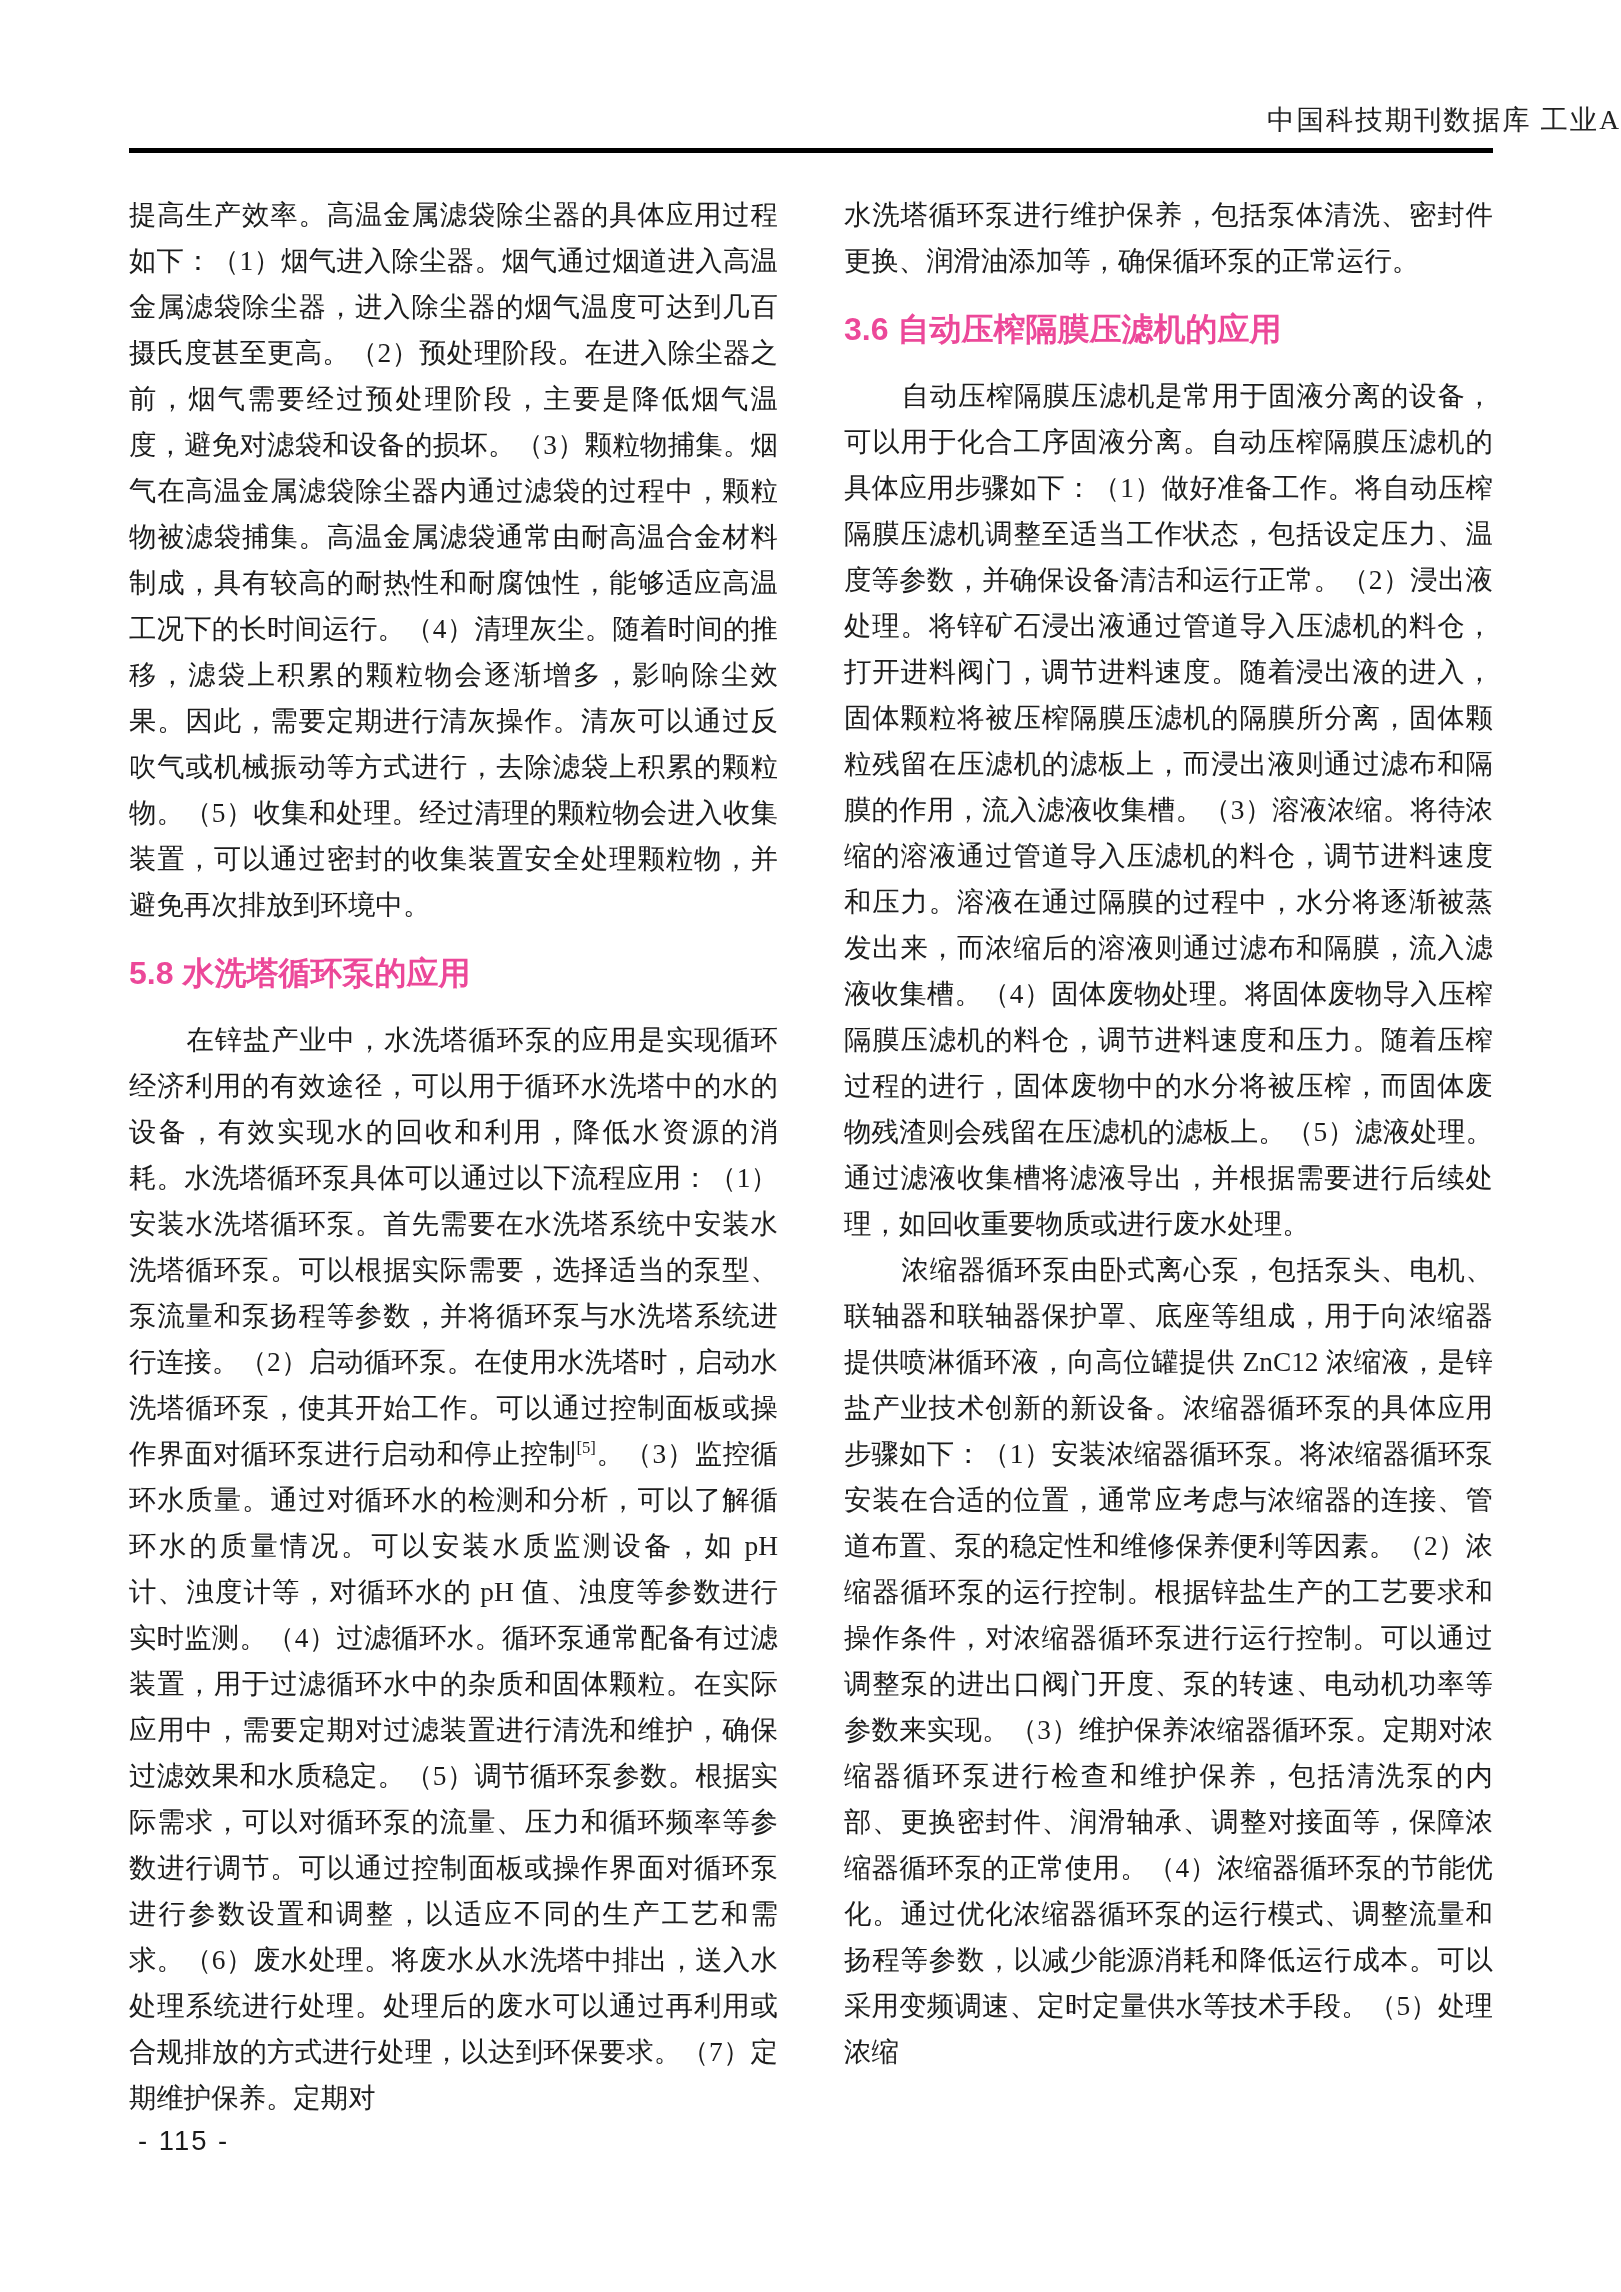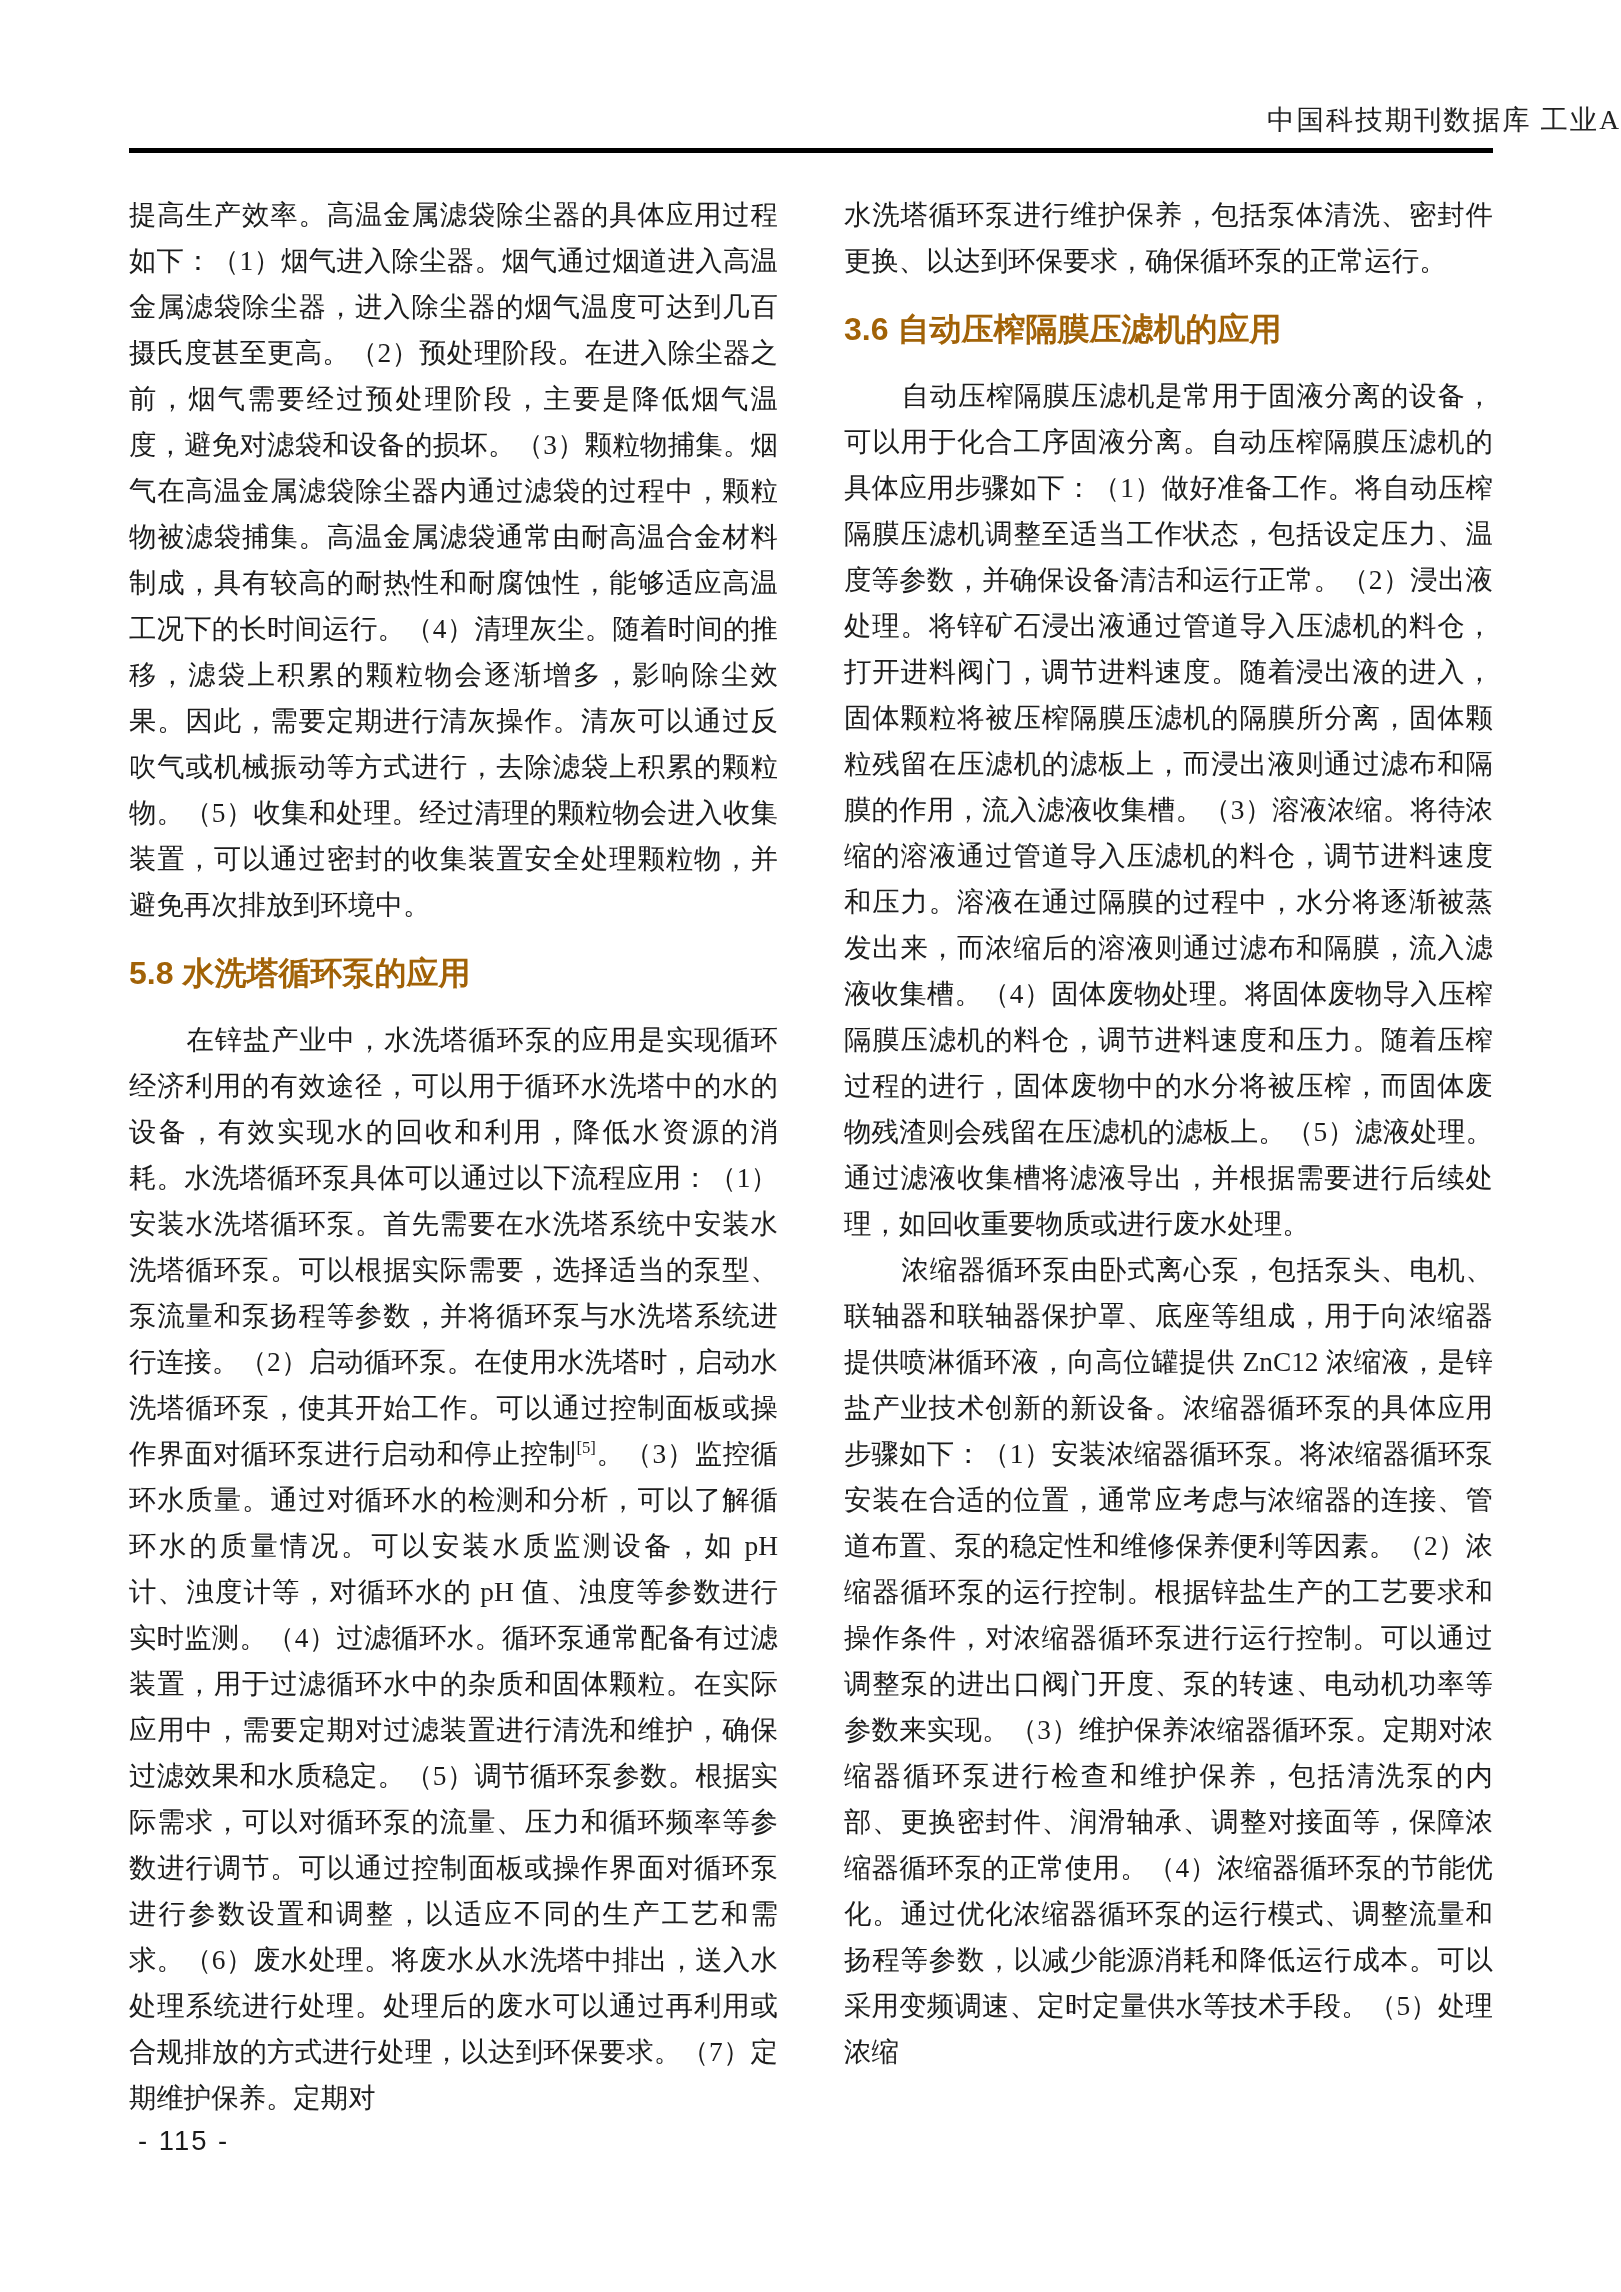--- a/index.html
+++ b/index.html
@@ -54,21 +54,21 @@
   .col p.indent {
     text-indent: 2.1em;
   }
   .section-heading {
     font-family: "Liberation Sans", "DejaVu Sans", sans-serif;
     font-weight: 700;
     font-size: 32px;
     line-height: 49px;
     margin: 20.6px 0 19.6px 0;
     text-align: left;
-    color: #a16207;
+    color: #ec4899;
   }
   sup.ref {
     font-size: 16.7px;
     line-height: 0;
     vertical-align: super;
   }
   .page-footer {
     position: absolute;
     top: 2125px;
     left: 138px;
@@ -89,21 +89,21 @@
 
   <div class="col">
     <p>提高生产效率。高温金属滤袋除尘器的具体应用过程如下：（1）烟气进入除尘器。烟气通过烟道进入高温金属滤袋除尘器，进入除尘器的烟气温度可达到几百摄氏度甚至更高。（2）预处理阶段。在进入除尘器之前，烟气需要经过预处理阶段，主要是降低烟气温度，避免对滤袋和设备的损坏。（3）颗粒物捕集。烟气在高温金属滤袋除尘器内通过滤袋的过程中，颗粒物被滤袋捕集。高温金属滤袋通常由耐高温合金材料制成，具有较高的耐热性和耐腐蚀性，能够适应高温工况下的长时间运行。（4）清理灰尘。随着时间的推移，滤袋上积累的颗粒物会逐渐增多，影响除尘效果。因此，需要定期进行清灰操作。清灰可以通过反吹气或机械振动等方式进行，去除滤袋上积累的颗粒物。（5）收集和处理。经过清理的颗粒物会进入收集装置，可以通过密封的收集装置安全处理颗粒物，并避免再次排放到环境中。</p>
 
     <div class="section-heading">5.8 水洗塔循环泵的应用</div>
 
     <p class="indent"><span>在锌盐产业中，水洗塔循环泵的应用是实现循环经济利用的有效途径，可以用于循环水洗塔中的水的设备，有效实现水的回收和利用，降低水资源的消耗。水洗塔循环泵具体可以通过以下流程应用：（1）安装水洗塔循环泵。首先需要在水洗塔系统中安装水洗塔循环泵。可以根据实际需要，选择适当的泵型、泵流量和泵扬程等参数，并将循环泵与水洗塔系统进行连接。（2）启动循环泵。在使用水洗塔时，启动水洗塔循环泵，使其开始工作。可以通过控制面板或操作界面对循环泵进行启动和停止控制</span><sup class="ref">[5]</sup><span>。（3）监控循环水质量。通过对循环水的检测和分析，可以了解循环水的质量情况。可以安装水质监测设备，如 pH 计、浊度计等，对循环水的 pH 值、浊度等参数进行实时监测。（4）过滤循环水。循环泵通常配备有过滤装置，用于过滤循环水中的杂质和固体颗粒。在实际应用中，需要定期对过滤装置进行清洗和维护，确保过滤效果和水质稳定。（5）调节循环泵参数。根据实际需求，可以对循环泵的流量、压力和循环频率等参数进行调节。可以通过控制面板或操作界面对循环泵进行参数设置和调整，以适应不同的生产工艺和需求。（6）废水处理。将废水从水洗塔中排出，送入水处理系统进行处理。处理后的废水可以通过再利用或合规排放的方式进行处理，以达到环保要求。（7）定期维护保养。定期对</span></p>
   </div>
 
   <div class="col">
-    <p>水洗塔循环泵进行维护保养，包括泵体清洗、密封件更换、以达到环保要求，确保循环泵的正常运行。</p>
+    <p>水洗塔循环泵进行维护保养，包括泵体清洗、密封件更换、润滑油添加等，确保循环泵的正常运行。</p>
 
     <div class="section-heading">3.6 自动压榨隔膜压滤机的应用</div>
 
     <p class="indent">自动压榨隔膜压滤机是常用于固液分离的设备，可以用于化合工序固液分离。自动压榨隔膜压滤机的具体应用步骤如下：（1）做好准备工作。将自动压榨隔膜压滤机调整至适当工作状态，包括设定压力、温度等参数，并确保设备清洁和运行正常。（2）浸出液处理。将锌矿石浸出液通过管道导入压滤机的料仓，打开进料阀门，调节进料速度。随着浸出液的进入，固体颗粒将被压榨隔膜压滤机的隔膜所分离，固体颗粒残留在压滤机的滤板上，而浸出液则通过滤布和隔膜的作用，流入滤液收集槽。（3）溶液浓缩。将待浓缩的溶液通过管道导入压滤机的料仓，调节进料速度和压力。溶液在通过隔膜的过程中，水分将逐渐被蒸发出来，而浓缩后的溶液则通过滤布和隔膜，流入滤液收集槽。（4）固体废物处理。将固体废物导入压榨隔膜压滤机的料仓，调节进料速度和压力。随着压榨过程的进行，固体废物中的水分将被压榨，而固体废物残渣则会残留在压滤机的滤板上。（5）滤液处理。通过滤液收集槽将滤液导出，并根据需要进行后续处理，如回收重要物质或进行废水处理。</p>
 
 
     <p class="indent">浓缩器循环泵由卧式离心泵，包括泵头、电机、联轴器和联轴器保护罩、底座等组成，用于向浓缩器提供喷淋循环液，向高位罐提供 ZnC12 浓缩液，是锌盐产业技术创新的新设备。浓缩器循环泵的具体应用步骤如下：（1）安装浓缩器循环泵。将浓缩器循环泵安装在合适的位置，通常应考虑与浓缩器的连接、管道布置、泵的稳定性和维修保养便利等因素。（2）浓缩器循环泵的运行控制。根据锌盐生产的工艺要求和操作条件，对浓缩器循环泵进行运行控制。可以通过调整泵的进出口阀门开度、泵的转速、电动机功率等参数来实现。（3）维护保养浓缩器循环泵。定期对浓缩器循环泵进行检查和维护保养，包括清洗泵的内部、更换密封件、润滑轴承、调整对接面等，保障浓缩器循环泵的正常使用。（4）浓缩器循环泵的节能优化。通过优化浓缩器循环泵的运行模式、调整流量和扬程等参数，以减少能源消耗和降低运行成本。可以采用变频调速、定时定量供水等技术手段。（5）处理浓缩</p>
   </div>
 
 </div>

